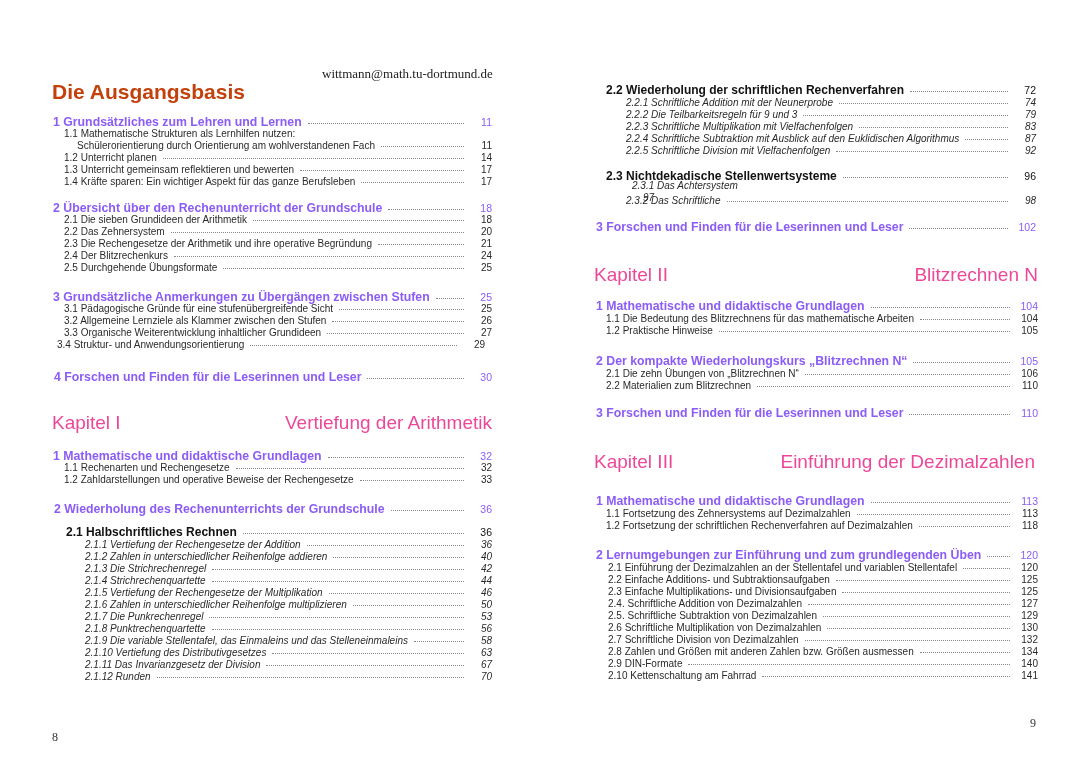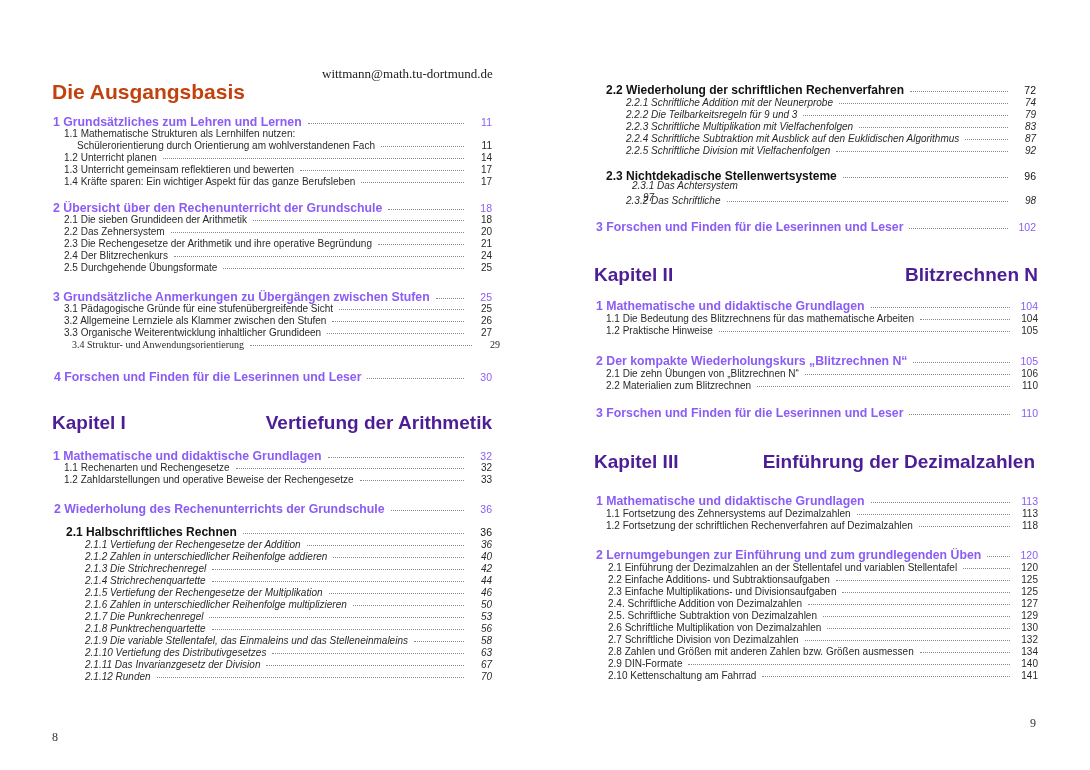--- a/index.html
+++ b/index.html
@@ -10,21 +10,21 @@
   .page { position: absolute; top: 0; height: 770px; }
   #left-page { left: 0; width: 545px; }
   #right-page { left: 545px; width: 545px; }
   .email {
     position: absolute; font-family: "Liberation Serif", serif; font-size: 13px; color: #222;
   }
   .part-title {
     position: absolute; font-weight: bold; font-size: 21px; color: #c2410c;
   }
   .chapter {
-    position: absolute; font-weight: bold; font-size: 19px; color: #4c1d95;
+    position: absolute; font-weight: normal; font-size: 19px; color: #ec4899;
   }
   .chapter .ch-left { position: absolute; left: 0; top: 0; white-space: nowrap; }
   .chapter .ch-right { position: absolute; right: 0; top: 0; white-space: nowrap; }
   .toc-line {
     position: absolute; display: flex; align-items: baseline; white-space: nowrap;
   }
   .toc-line .label { flex: 0 0 auto; }
   .toc-line .leader {
     flex: 1 1 auto; border-bottom: 1px dotted #888; margin: 0 6px 0 6px; height: 0;
     transform: translateY(-2px);
@@ -117,21 +117,21 @@
   <div class="toc-line lvl2" style="left:64px; top:315px; width:428px;">
     <span class="label">3.2 Allgemeine Lernziele als Klammer zwischen den Stufen</span>
       <span class="leader"></span>
       <span class="pg">26</span>
   </div>
   <div class="toc-line lvl2" style="left:64px; top:327px; width:428px;justify-content:flex-end;">
     <span class="label">3.3 Organische Weiterentwicklung inhaltlicher Grundideen</span>
       <span class="leader"></span>
       <span class="pg">27</span>
   </div>
-  <div class="toc-line lvl2" style="left:72px; top:339px; width:428px;font-family:Liberation Serif, serif;">
+  <div class="toc-line lvl2" style="left:57px; top:339px; width:428px;">
     <span class="label">3.4 Struktur- und Anwendungsorientierung</span>
       <span class="leader"></span>
       <span class="pg">29</span>
   </div>
 
   <div class="toc-line lvl1" style="left:54px; top:370px; width:438px;">
     <span class="label">4 Forschen und Finden für die Leserinnen und Leser</span>
       <span class="leader"></span>
       <span class="pg">30</span>
   </div>

